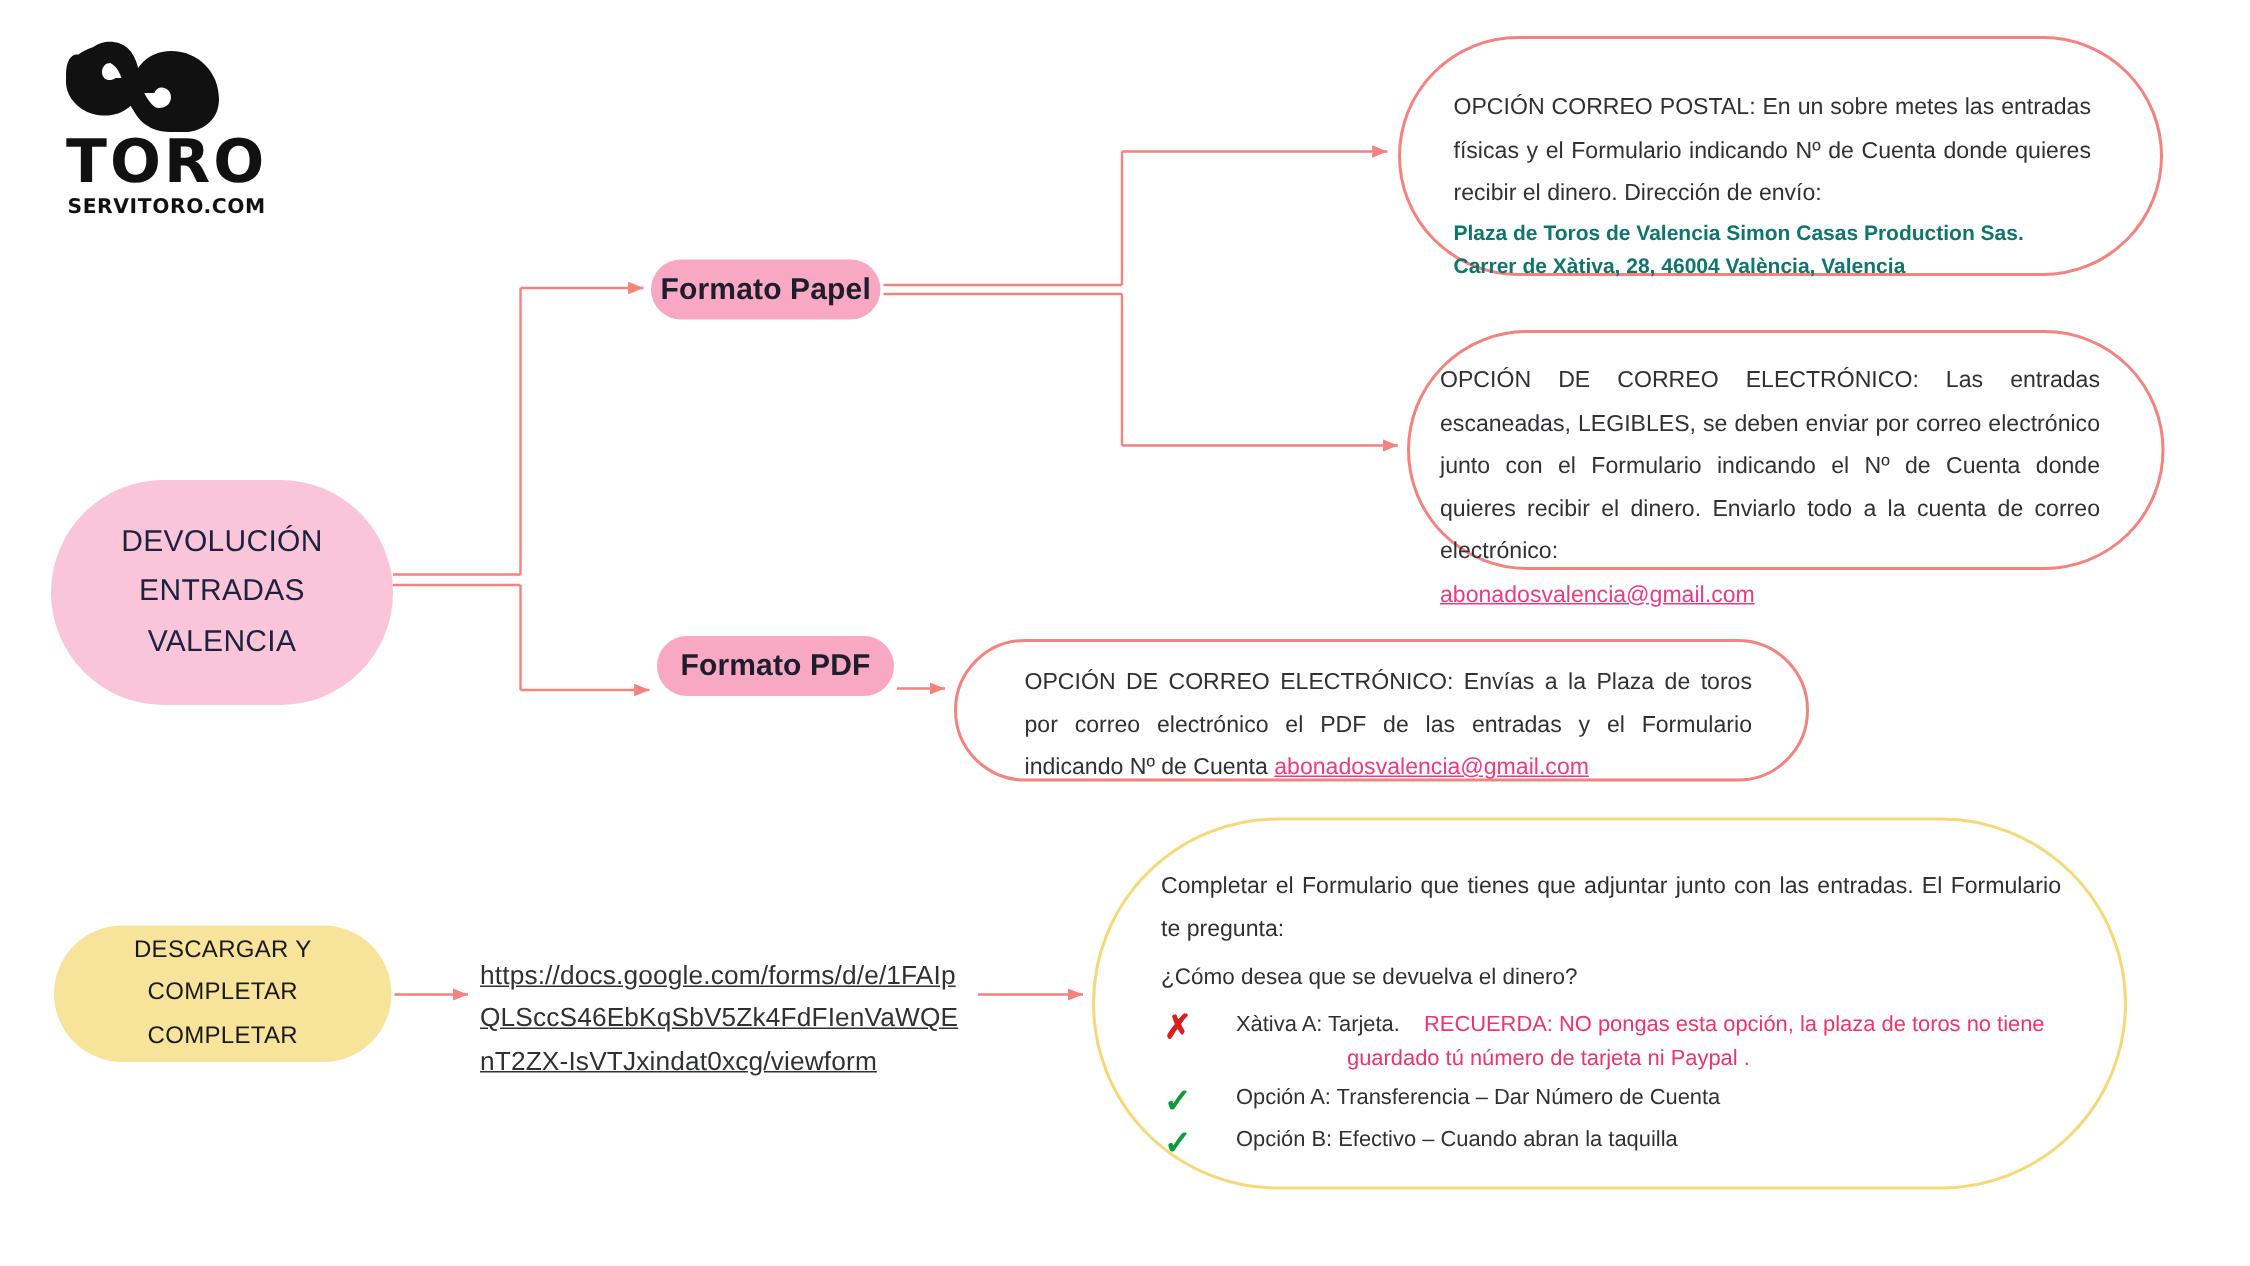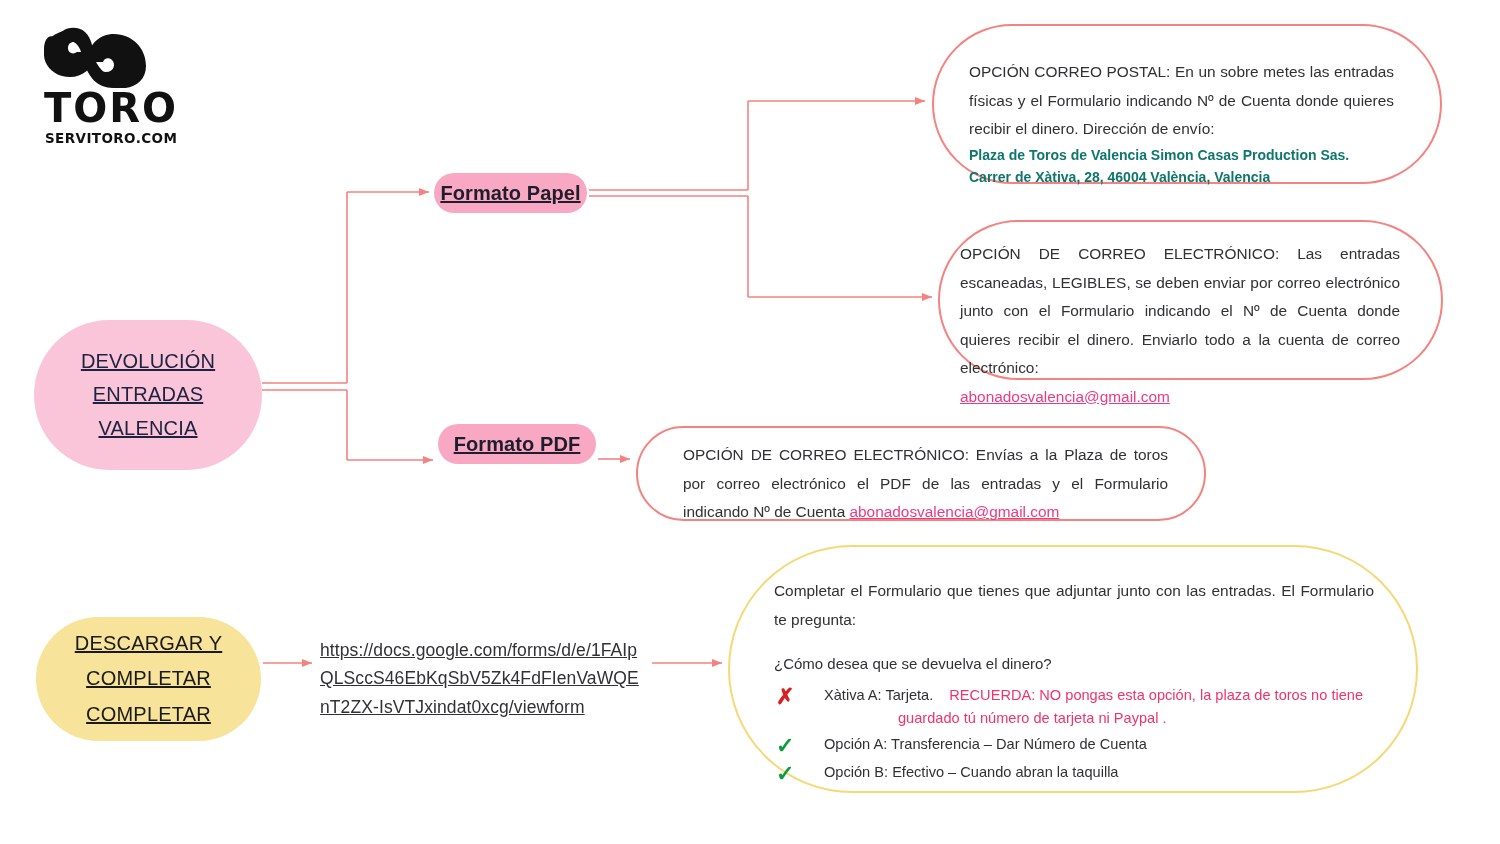--- a/index.html
+++ b/index.html
@@ -61,43 +61,42 @@
   
   .pill {
     position: absolute;
     box-sizing: border-box;
     display: flex;
     flex-direction: column;
     align-items: center;
     justify-content: center;
     text-align: center;
     border-radius: 999px;
-    text-decoration: underline;
   }
   .pill.pink  { background: #fac5d8; }
   .pill.pink2 { background: #f9a8c4; }
   .pill.yellow{ background: #f8e39a; }
 
   #node-root {
     left: 34px; top: 304px; width: 228px; height: 150px;
     font-size: 20px; color: #1c2240; line-height: 1.68;
     letter-spacing: 0.2px;
     margin-top: 16px;
   }
   #node-papel {
     left: 434px; top: 173px; width: 153px; height: 40px;
     font-size: 20px; font-weight: 700; color: #1d1d2b; letter-spacing: 0.1px;
   }
   #node-pdf {
     left: 438px; top: 424px; width: 158px; height: 40px;
     font-size: 20px; font-weight: 700; color: #1d1d2b; letter-spacing: 0.1px;
   }
   #node-form {
-    left: 36px; top: 617px; width: 225px; height: 124px;
-    font-size: 20px; color: #1a1a1a; line-height: 1.78; letter-spacing: 0.2px;
+    left: 36px; top: 617px; width: 225px; height: 91px;
+    font-size: 16px; color: #1a1a1a; line-height: 1.78; letter-spacing: 0.2px;
   }
 
   
   .card {
     position: absolute;
     box-sizing: border-box;
     border: 2.5px solid #f4827f;
     border-radius: 999px;
     background: #ffffff;
     color: #2f3133;
@@ -120,21 +119,21 @@
 
   #card-form { left: 728px; top: 545px; width: 690px; height: 248px; }
   #card-form .inner { left: 44px; top: 30px; width: 600px; }
 
   .accent-pink { color: #0f766e; font-weight: 700; font-size: 14px; line-height: 1.62; }
   .mail-link { color: #ec3a83; text-decoration: underline; }
   .last-line { text-align: left; }
 
   
   #card-form .intro { text-align: justify; }
-  #card-form .question { margin-top: 16px; font-size: 15px; text-align: left; }
+  #card-form .question { margin-top: 4px; font-size: 15px; text-align: left; }
   #card-form .opts { margin-top: 6px; }
   .opt-row {
     display: flex;
     align-items: flex-start;
     font-size: 14.6px;
     line-height: 1.62;
     margin-bottom: 2px;
   }
   .opt-row .glyph {
     width: 48px;

